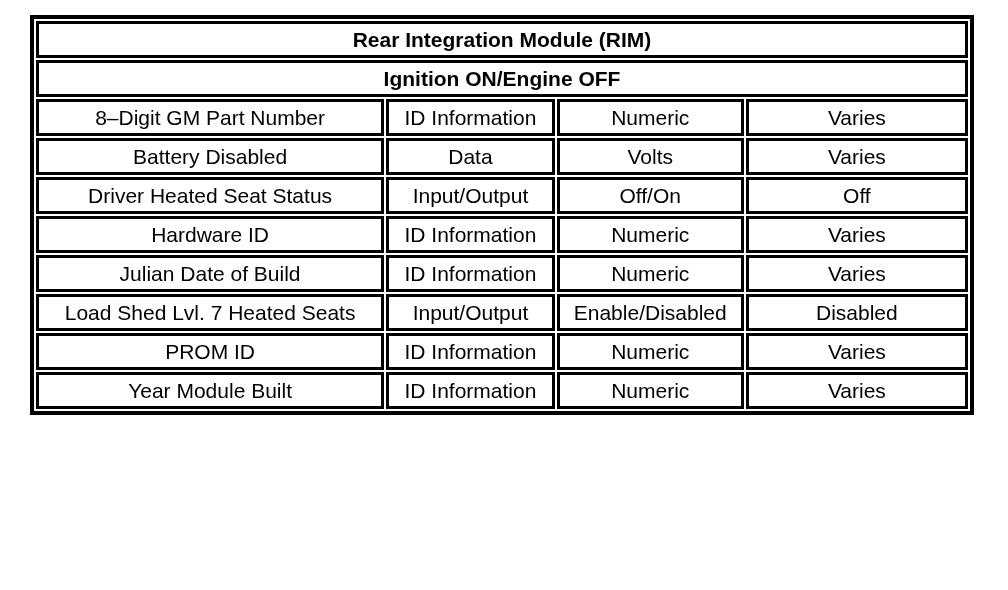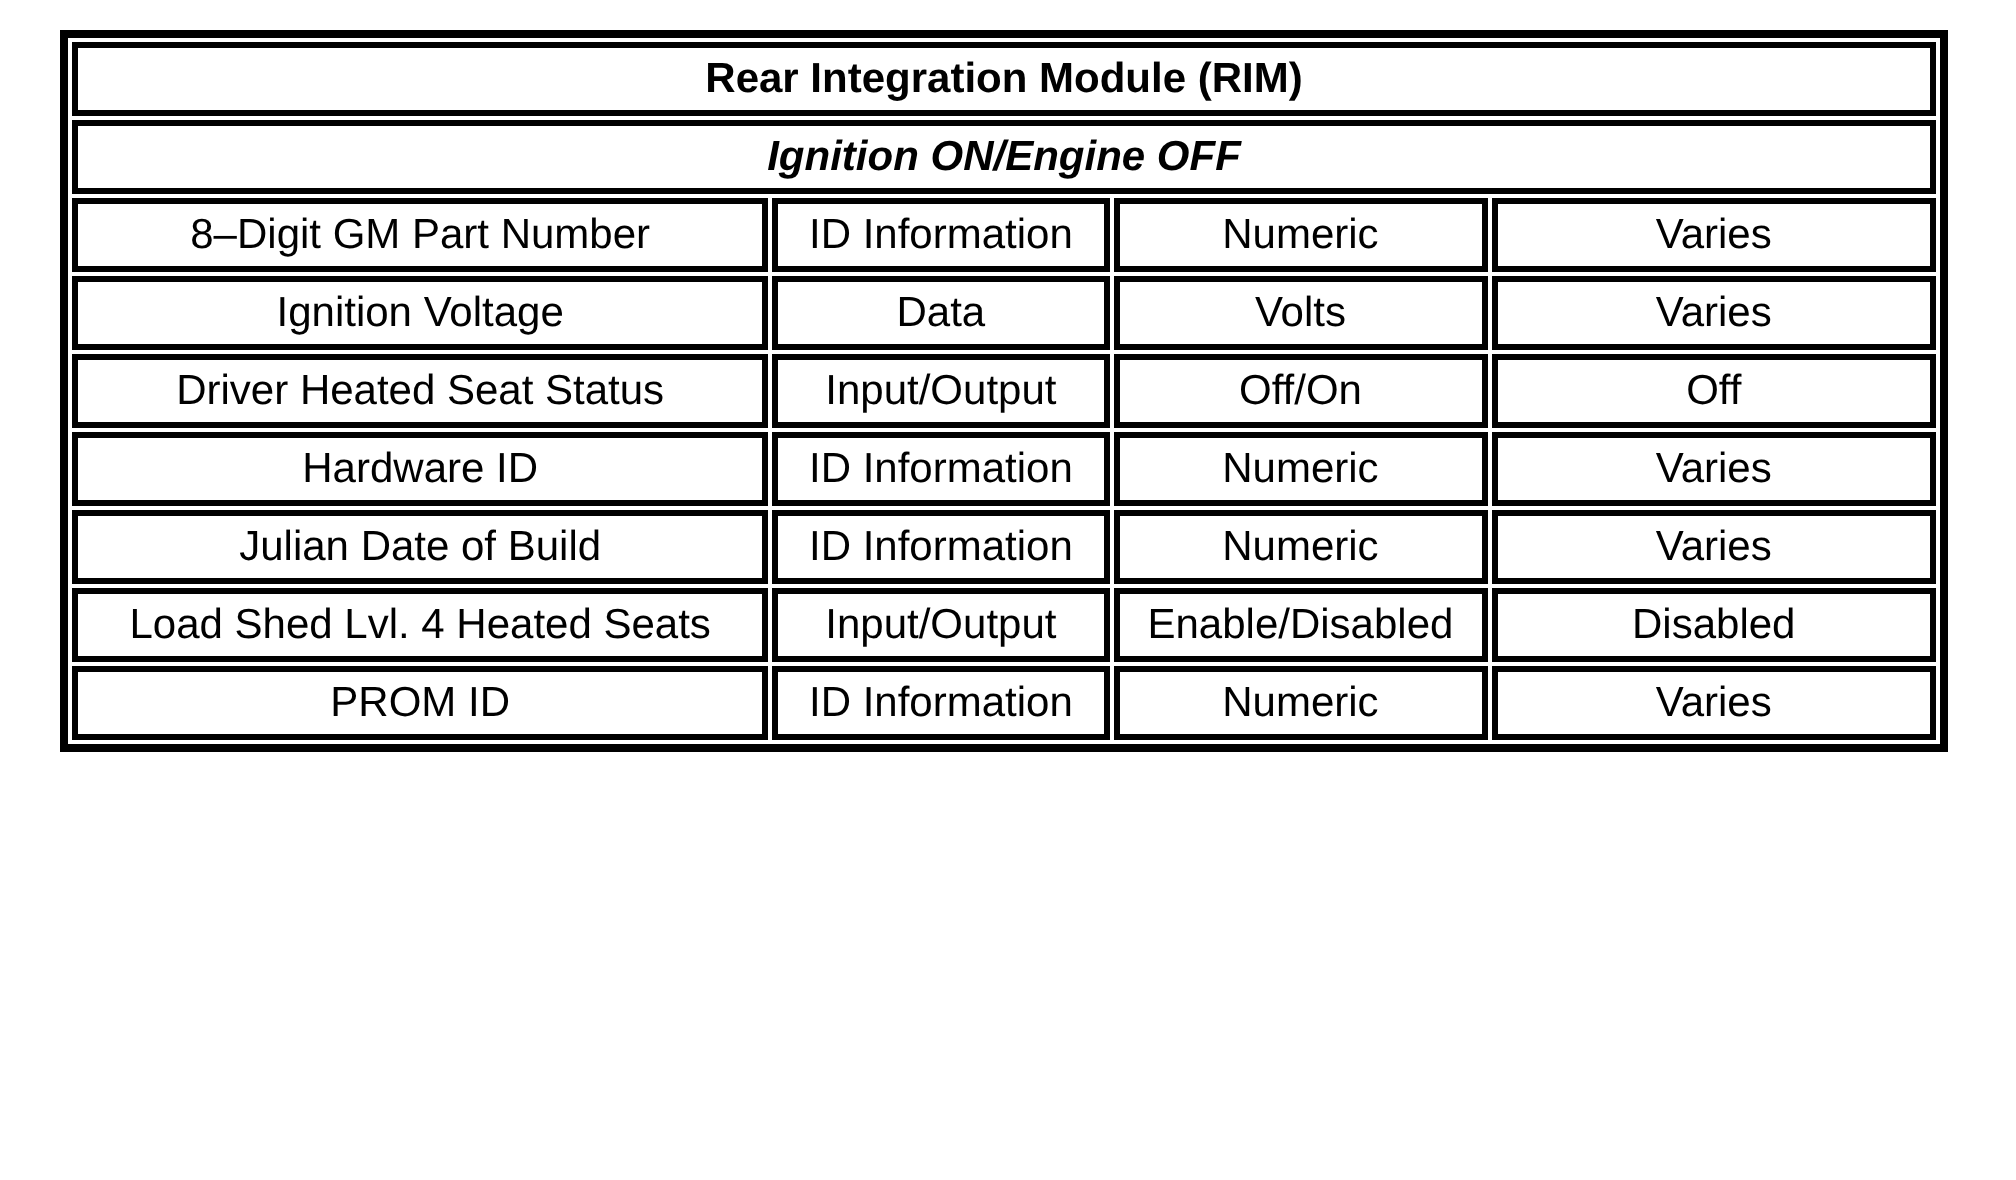--- a/index.html
+++ b/index.html
@@ -43,21 +43,20 @@
   }
   td.title-cell {
     font-weight: bold;
     font-size: 22px;
     height: 37px;
   }
   td.section-cell {
     font-weight: bold;
     font-size: 22px;
     height: 32px;
-    font-style: italic;
   }
   td.param-cell {
     text-align: left;
     padding-left: 6px;
   }
   col.c1 { width: 37.6%; }
   col.c2 { width: 18.2%; }
   col.c3 { width: 20.2%; }
   col.c4 { width: 24.0%; }
 </style>
@@ -79,21 +78,21 @@
       <tr>
         <td colspan="4" class="section-cell">Ignition ON/Engine OFF</td>
       </tr>
       <tr>
         <td class="param-cell">8–Digit GM Part Number</td>
         <td>ID Information</td>
         <td>Numeric</td>
         <td>Varies</td>
       </tr>
       <tr>
-        <td class="param-cell">Ignition Voltage</td>
+        <td class="param-cell">Battery Disabled</td>
         <td>Data</td>
         <td>Volts</td>
         <td>Varies</td>
       </tr>
       <tr>
         <td class="param-cell">Driver Heated Seat Status</td>
         <td>Input/Output</td>
         <td>Off/On</td>
         <td>Off</td>
       </tr>
@@ -103,26 +102,32 @@
         <td>Numeric</td>
         <td>Varies</td>
       </tr>
       <tr>
         <td class="param-cell">Julian Date of Build</td>
         <td>ID Information</td>
         <td>Numeric</td>
         <td>Varies</td>
       </tr>
       <tr>
-        <td class="param-cell">Load Shed Lvl. 4 Heated Seats</td>
+        <td class="param-cell">Load Shed Lvl. 7 Heated Seats</td>
         <td>Input/Output</td>
         <td>Enable/Disabled</td>
         <td>Disabled</td>
       </tr>
       <tr>
         <td class="param-cell">PROM ID</td>
         <td>ID Information</td>
         <td>Numeric</td>
         <td>Varies</td>
       </tr>
+      <tr>
+        <td class="param-cell">Year Module Built</td>
+        <td>ID Information</td>
+        <td>Numeric</td>
+        <td>Varies</td>
+      </tr>
     </tbody>
   </table>
 </div>
 
 </body></html>

